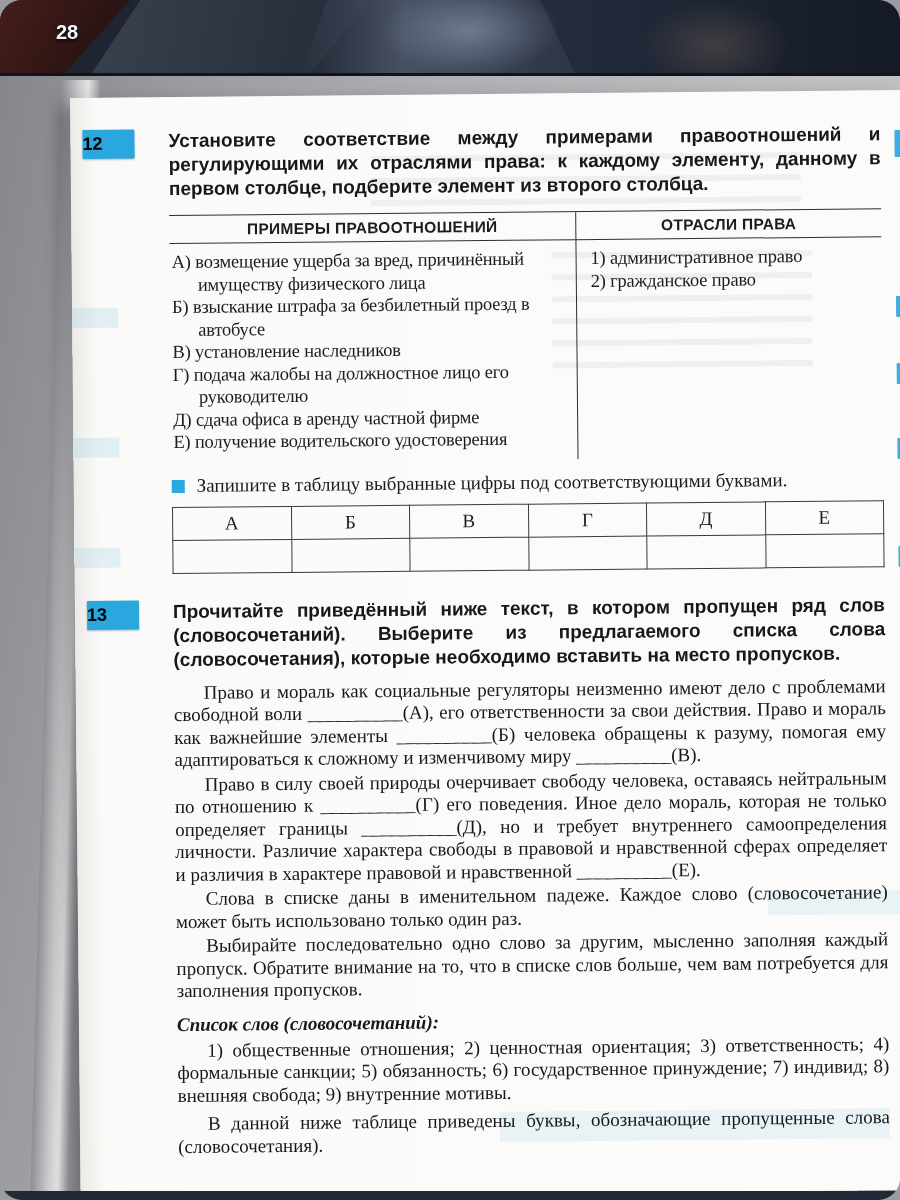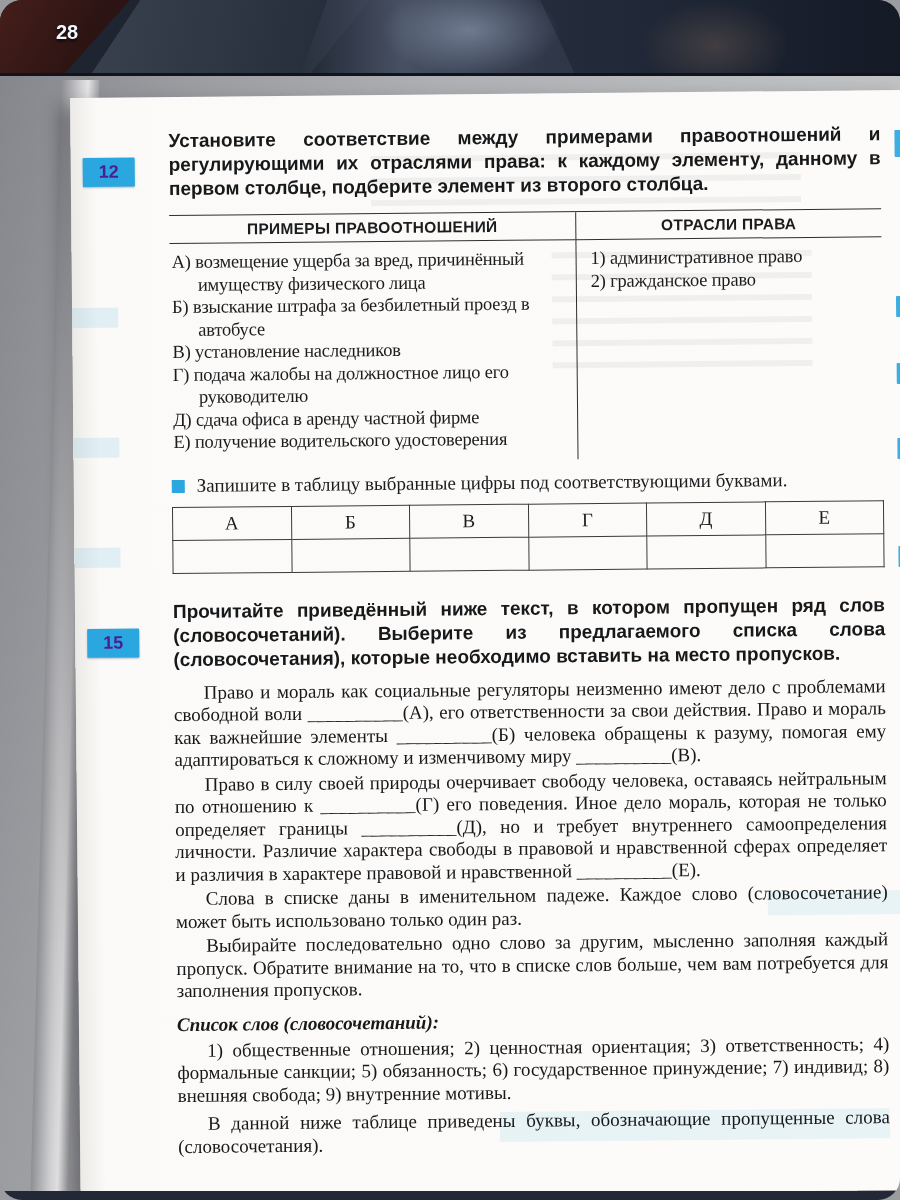--- a/index.html
+++ b/index.html
@@ -44,23 +44,23 @@
   
   .ghost { position:absolute; pointer-events:none; }
   .g-cyan { background:#2aa7df; opacity:.12; border-radius:1px; filter:blur(.4px); }
   .g-text { opacity:.055; filter:blur(.7px);
     background:repeating-linear-gradient(180deg,transparent 0 9px,#2f3642 9px 15px,transparent 15px 22px); }
   .edge-tab { position:absolute; right:0; width:12px; background:#2aa7df; opacity:.92; border-radius:1px; }
 
   
   .task { display:flex; gap:34px; position:relative; }
   .t13 { margin-top:26px; }
-  .num-box { flex:0 0 52px; height:29px; background:#2aa7df; color:#4c1d95; text-align:center;
+  .num-box { flex:0 0 52px; height:29px; background:#2aa7df; color:#000000; 
     font:bold 18px/29px "Liberation Sans","DejaVu Sans",sans-serif; border-radius:1px;
-    box-shadow:0 1px 2px rgba(30,60,90,.35);margin-top:28px; }
+    box-shadow:0 1px 2px rgba(30,60,90,.35); }
   .task-body { flex:1; min-width:0; }
   .instr { font:bold 19px/24px "Liberation Sans","DejaVu Sans",sans-serif; color:#17181a; text-align:justify; }
 
   
   .match { margin-top:14px; border-top:1.6px solid #2e2e30; }
   .mrow { display:grid; grid-template-columns:57% 43%; }
   .mhead { font:bold 15.5px/27px "Liberation Sans","DejaVu Sans",sans-serif; text-align:center;
     border-bottom:1.6px solid #2e2e30; letter-spacing:.3px; color:#1b1c1e; }
   .mright { border-left:1.6px solid #2e2e30; }
   .mcell { padding:7px 8px 9px 2px; }
@@ -164,21 +164,21 @@
               <td></td>
               <td></td>
             </tr>
             </tbody>
           </table>
 
         </div>
       </section>
 
       <section class="task t13">
-        <div class="num-box">15</div>
+        <div class="num-box">13</div>
         <div class="task-body">
 
           <p class="instr">Прочитайте приведённый ниже текст, в котором пропущен ряд слов (словосочетаний). Выберите из предлагаемого списка слова (словосочетания), которые необходимо вставить на место пропусков.</p>
 
           <p class="body-p p-first">Право и мораль как социальные регуляторы неизменно имеют дело с проблемами свободной воли __________(А), его ответственности за свои действия. Право и мораль как важнейшие элементы __________(Б) человека обращены к разуму, помогая ему адаптироваться к сложному и изменчивому миру __________(В).</p>
           <p class="body-p">Право в силу своей природы очерчивает свободу человека, оставаясь нейтральным по отношению к __________(Г) его поведения. Иное дело мораль, которая не только определяет границы __________(Д), но и требует внутреннего самоопределения личности. Различие характера свободы в правовой и нравственной сферах определяет и различия в характере правовой и нравственной __________(Е).</p>
           <p class="body-p">Слова в списке даны в именительном падеже. Каждое слово (словосочетание) может быть использовано только один раз.</p>
           <p class="body-p">Выбирайте последовательно одно слово за другим, мысленно заполняя каждый пропуск. Обратите внимание на то, что в списке слов больше, чем вам потребуется для заполнения пропусков.</p>
 
           <p class="word-title">Список слов (словосочетаний):</p>

